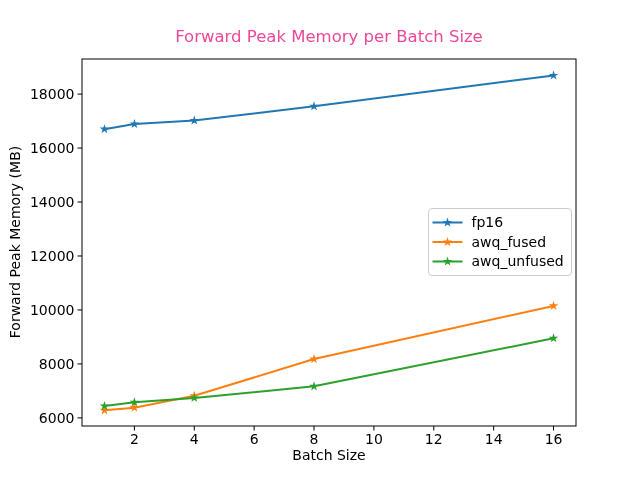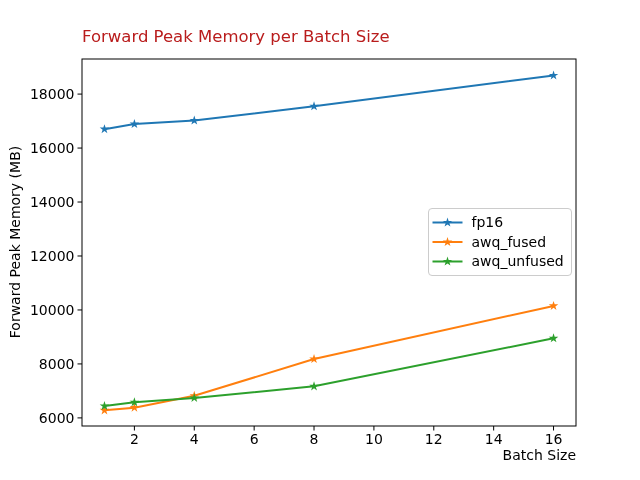--- a/index.html
+++ b/index.html
@@ -18,31 +18,31 @@
   .figure svg {
     position: absolute;
     left: 0;
     top: 0;
   }
   .chart-title {
     position: absolute;
     left: 82px;
     top: 27px;
     width: 494px;
-    text-align: left;
+    text-align: center;
     font-size: 16.5px;
-    color: #b91c1c;
+    color: #ec4899;
     white-space: nowrap;
   }
   .xlabel {
     position: absolute;
     left: 82px;
     top: 447px;
     width: 494px;
-    text-align: right;
+    text-align: center;
     font-size: 14px;
     color: #000000;
     white-space: nowrap;
   }
   .ylabel {
     position: absolute;
     left: 15px;
     top: 242px;
     transform: translate(-50%, -50%) rotate(-90deg);
     font-size: 14px;

